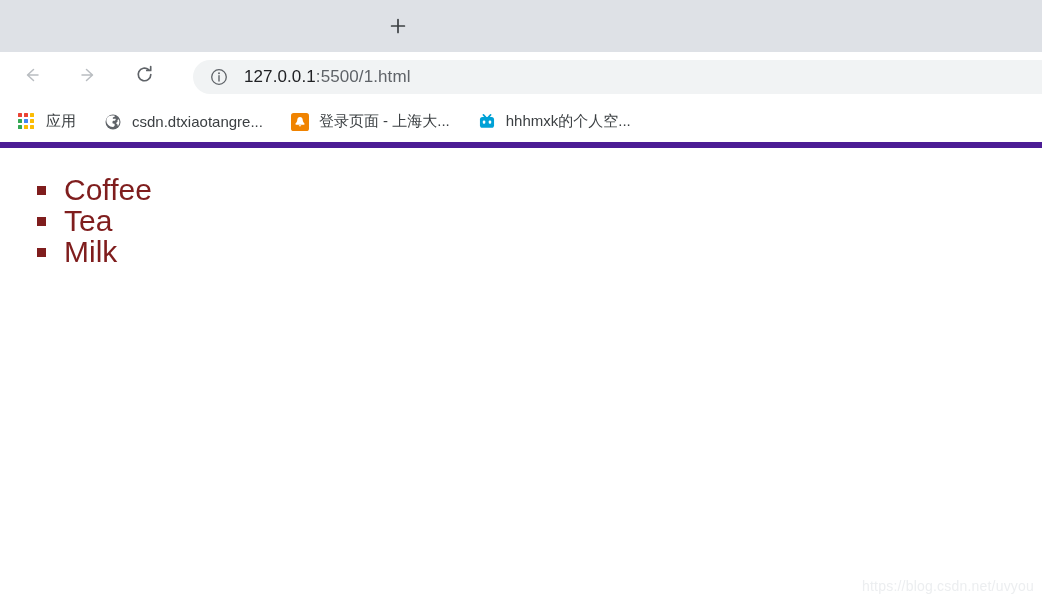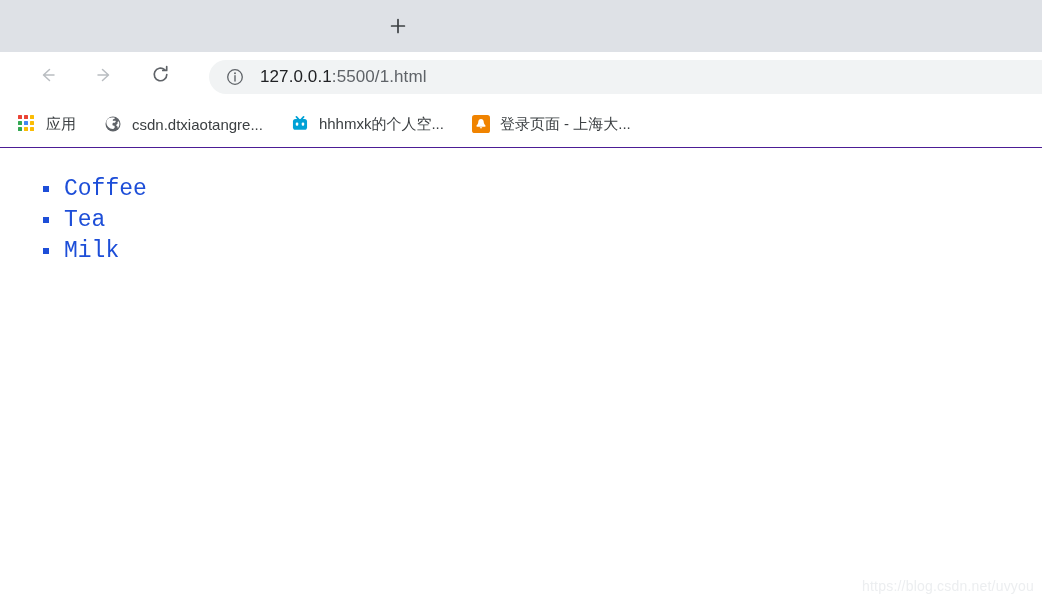--- a/index.html
+++ b/index.html
@@ -81,21 +81,21 @@
     border-radius: 6px;
   }
 
   
   .toolbar {
     height: 49px;
     background: #ffffff;
     display: flex;
     align-items: center;
     flex: 0 0 auto;
-    padding-left: 26px;
+    padding-left: 10px;
     box-sizing: border-box;
     gap: 12px;
   }
   .navbtn {
     width: 34px;
     height: 34px;
     margin-right: 10px;
     display: flex;
     align-items: center;
     justify-content: center;
@@ -130,21 +130,21 @@
   .url .host { color: #202124; }
 
   
   .bookmarks {
     height: 47px;
     background: #ffffff;
     display: flex;
     align-items: center;
     padding-left: 10px;
     box-sizing: border-box;
-    border-bottom: 1px solid #4c1d95;
+    border-bottom: 6px solid #4c1d95;
     flex: 0 0 auto;
   }
   .bm {
     display: flex;
     align-items: center;
     height: 28px;
     padding: 0 8px;
     border-radius: 4px;
     margin-right: 12px;
     max-width: 230px;
@@ -180,24 +180,24 @@
     position: relative;
     overflow: hidden;
   }
   ul.page-list {
     list-style: square outside;
     margin: 26px 0 0 0;
     padding-left: 62px;
     font-family: "Liberation Serif", "DejaVu Serif", serif;
   }
   ul.page-list li {
-    font-family: Liberation Mono, monospace;
-    font-size: 23px;
+    font-family: Liberation Sans, sans-serif;
+    font-size: 30px;
     line-height: 31px;
-    color: #1d4ed8;
+    color: #7f1d1d;
     padding-left: 2px;
   }
   .watermark {
     position: absolute;
     right: 8px;
     bottom: 4px;
     font-size: 14px;
     color: #eceef0;
     letter-spacing: .2px;
     white-space: nowrap;
@@ -287,38 +287,38 @@
           <path fill="#ffffff" d="M12 3.4c.9 0 1.8.2 2.6.5l-.9 1.5-1.6.3-.6 1.3 1.5.9 1.9-.5.9 1.1-1.3 1.7-2.3.2-1.1 1.5.6 2 2.2.4.5 1.9-1.3 2.2c-.4.1-.9.1-1.3.1-4.7 0-8.6-3.9-8.6-8.6S7.3 3.4 12 3.4z"></path>
           <path fill="#ffffff" d="M19.6 8.2c.6 1.1.9 2.4.9 3.8 0 2.1-.8 4.1-2.1 5.5l-.4-2.2-1.6-1 .3-1.8 1.5-1.3-.2-1.9z"></path>
         </svg>
       </span>
       <span class="bm-label">csdn.dtxiaotangre...</span>
     </div>
 
     <div class="bm">
       <span class="bm-icon">
         <svg width="18" height="18" viewBox="0 0 24 24">
+          <rect x="0" y="0" width="24" height="24" rx="3.5" fill="#f08300"></rect>
+          <path fill="#ffffff" d="M12 5.2c-2.1 0-3.6 1.6-3.6 3.7 0 1.1-.3 2.3-1 3.3-.6.9-1.6 1.7-1.6 2.5 0 .6.5 1 1.2 1h10c.7 0 1.2-.4 1.2-1 0-.8-1-1.6-1.6-2.5-.7-1-1-2.2-1-3.3 0-2.1-1.5-3.7-3.6-3.7z"></path>
+          <path fill="#ffffff" d="M10.4 16.4h3.2c0 .9-.7 1.6-1.6 1.6s-1.6-.7-1.6-1.6z"></path>
+        </svg>
+      </span>
+      <span class="bm-label">登录页面 - 上海大...</span>
+    </div>
+
+    <div class="bm">
+      <span class="bm-icon">
+        <svg width="18" height="18" viewBox="0 0 24 24">
           <path d="M7.2 2.6 L10 5.4 M16.8 2.6 L14 5.4" stroke="#00a1d6" stroke-width="2.3" stroke-linecap="round" fill="none"></path>
           <rect x="2.6" y="5.2" width="18.8" height="14.4" rx="3.4" fill="#00a1d6"></rect>
           <rect x="6.4" y="10" width="3.3" height="4.4" rx="1.4" fill="#ffffff"></rect>
           <rect x="14.3" y="10" width="3.3" height="4.4" rx="1.4" fill="#ffffff"></rect>
         </svg>
       </span>
       <span class="bm-label">hhhmxk的个人空...</span>
-    </div>
-
-    <div class="bm">
-      <span class="bm-icon">
-        <svg width="18" height="18" viewBox="0 0 24 24">
-          <rect x="0" y="0" width="24" height="24" rx="3.5" fill="#f08300"></rect>
-          <path fill="#ffffff" d="M12 5.2c-2.1 0-3.6 1.6-3.6 3.7 0 1.1-.3 2.3-1 3.3-.6.9-1.6 1.7-1.6 2.5 0 .6.5 1 1.2 1h10c.7 0 1.2-.4 1.2-1 0-.8-1-1.6-1.6-2.5-.7-1-1-2.2-1-3.3 0-2.1-1.5-3.7-3.6-3.7z"></path>
-          <path fill="#ffffff" d="M10.4 16.4h3.2c0 .9-.7 1.6-1.6 1.6s-1.6-.7-1.6-1.6z"></path>
-        </svg>
-      </span>
-      <span class="bm-label">登录页面 - 上海大...</span>
     </div>
 
   </div>
 
   <div class="content">
     <ul class="page-list">
       <li>Coffee</li>
       <li>Tea</li>
       <li>Milk</li>
     </ul>

